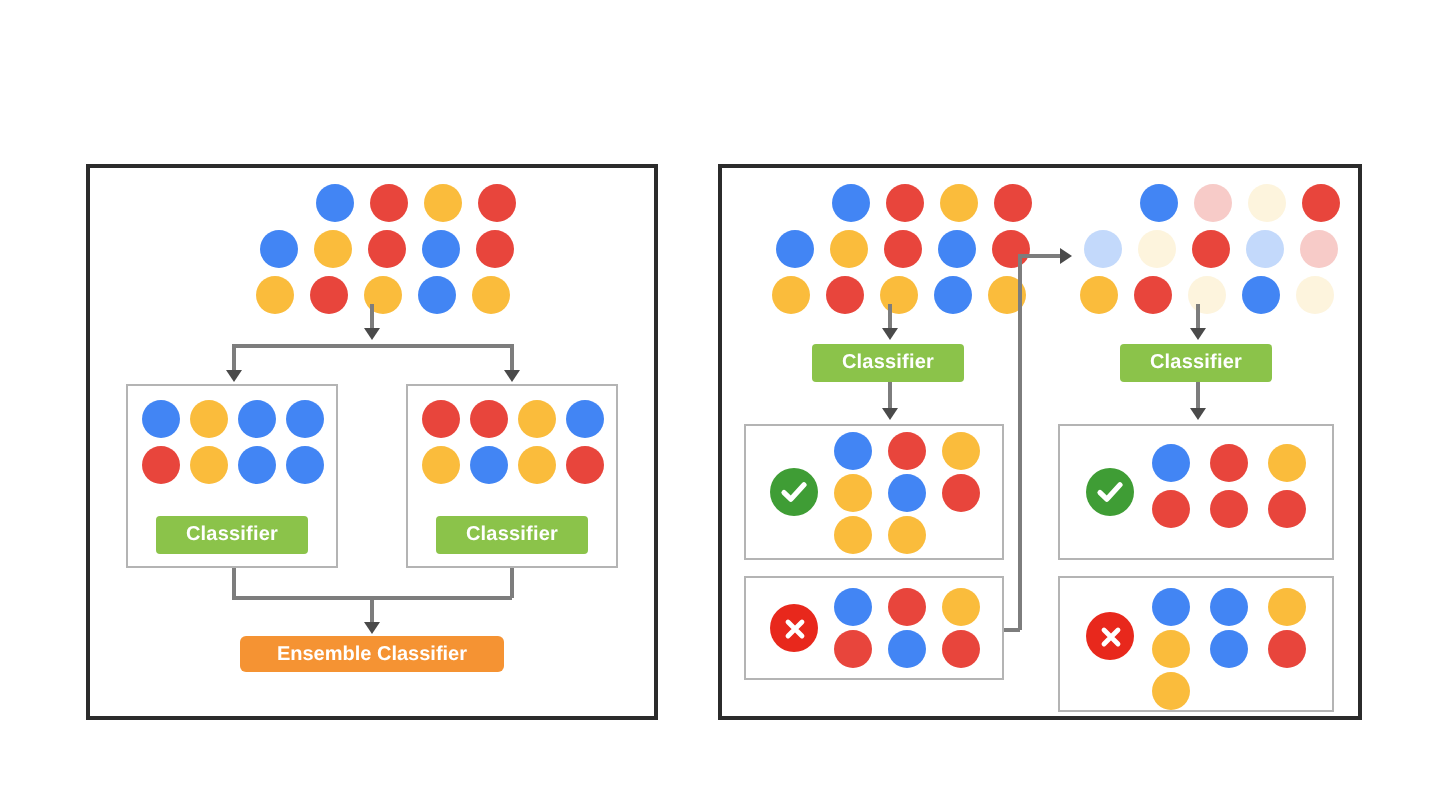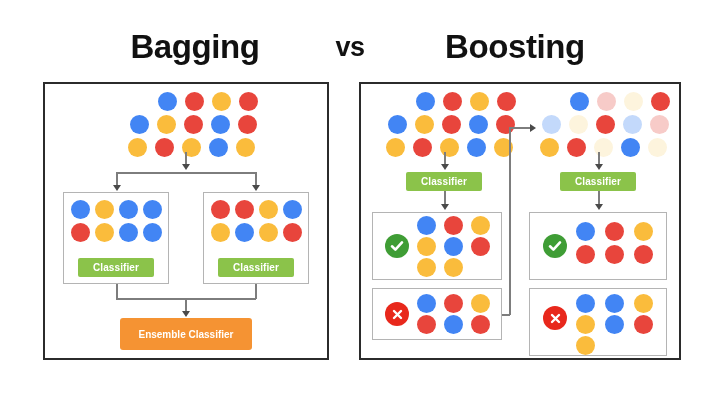--- a/index.html
+++ b/index.html
@@ -82,25 +82,20 @@
   }
   .badge.ok{background:#3f9d35;}
   .badge.no{background:#e8281c;}
   .badge svg{display:block;}
 </style>
 </head>
 <body>
 
 <div id="stage">
 
-  <div class="title-row">
-    <div class="t-word t-bagging">Bagging</div>
-    <div class="t-word t-vs">vs</div>
-    <div class="t-word t-boosting">Boosting</div>
-  </div>
 
   <div class="panel" id="panel-bagging"></div>
 
   <div id="bag-cluster" style="position: absolute; left: 0px; top: 0px; width: 720px; height: 404px; pointer-events: none;">
       <div class="dot blue" style="left: 158px; top: 92px; width: 19px; height: 19px;"></div>
       <div class="dot red" style="left: 185px; top: 92px; width: 19px; height: 19px;"></div>
       <div class="dot yellow" style="left: 212px; top: 92px; width: 19px; height: 19px;"></div>
       <div class="dot red" style="left: 239px; top: 92px; width: 19px; height: 19px;"></div>
       <div class="dot blue" style="left: 130px; top: 115px; width: 19px; height: 19px;"></div>
       <div class="dot yellow" style="left: 157px; top: 115px; width: 19px; height: 19px;"></div>
@@ -147,21 +142,21 @@
 
   <div class="chip" style="left:78px;top:258px;width:76px;height:19px;">Classifier</div>
   <div class="chip" style="left:218px;top:258px;width:76px;height:19px;">Classifier</div>
 
   <div class="ln v" style="left:116px;top:284px;height:15px;"></div>
   <div class="ln v" style="left:255px;top:284px;height:15px;"></div>
   <div class="ln h" style="left:116px;top:298px;width:140px;"></div>
   <div class="ln v" style="left:185px;top:298px;height:14px;"></div>
   <div class="arrowhead" style="left:182px;top:311px;"></div>
 
-  <div class="chip-ens" style="left:120px;top:318px;width:132px;height:32px;">Ensemble Classifier</div>
+  <div class="chip-ens" style="left:120px;top:318px;width:132px;height:18px;">Ensemble Classifier</div>
 
   <div class="panel" id="panel-boosting"></div>
 
   <div id="bst-cluster-1" style="position: absolute; left: 0px; top: 0px; width: 720px; height: 404px; pointer-events: none;">
       <div class="dot blue" style="left: 416px; top: 92px; width: 19px; height: 19px;"></div>
       <div class="dot red" style="left: 443px; top: 92px; width: 19px; height: 19px;"></div>
       <div class="dot yellow" style="left: 470px; top: 92px; width: 19px; height: 19px;"></div>
       <div class="dot red" style="left: 497px; top: 92px; width: 19px; height: 19px;"></div>
       <div class="dot blue" style="left: 388px; top: 115px; width: 19px; height: 19px;"></div>
       <div class="dot yellow" style="left: 415px; top: 115px; width: 19px; height: 19px;"></div>

